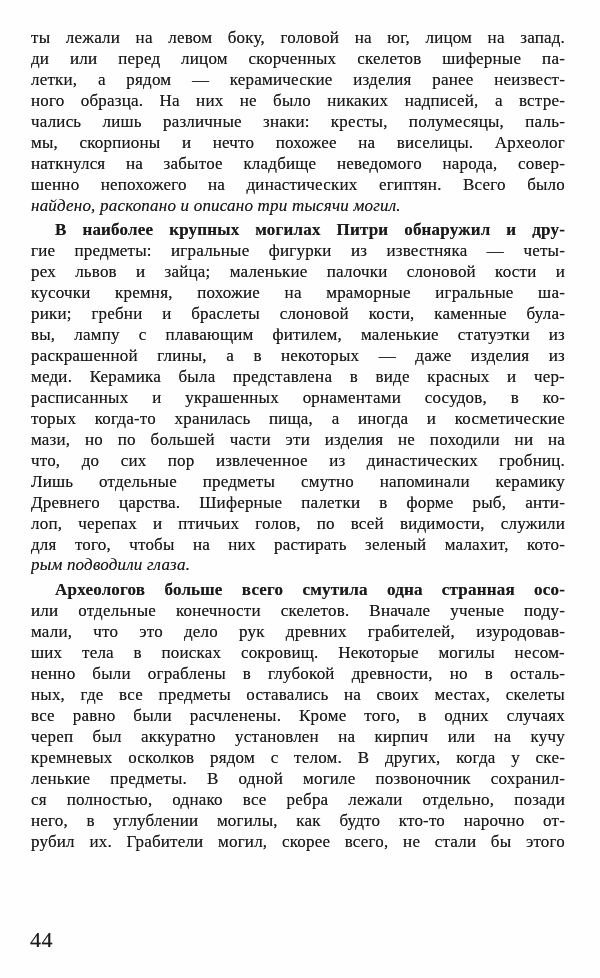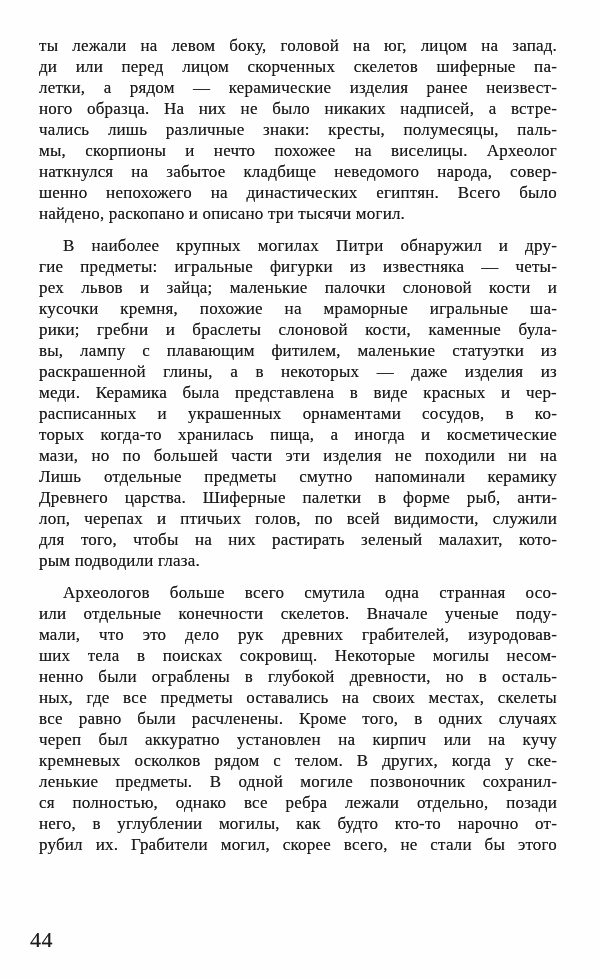--- a/index.html
+++ b/index.html
@@ -16,41 +16,43 @@
     font-family: "Liberation Serif", "DejaVu Serif", serif;
     color: #1b1b1b;
   }
   .text-block {
     position: absolute;
     top: 24px;
     left: 27px;
     width: 542px;
   }
   .paragraph {
-    margin: 12px;
+    margin: 4px;
     padding: 0;
   }
   .line {
     font-size: 17px;
     line-height: 20.95px;
     height: 20.95px;
     text-align: justify;
     text-align-last: justify;
     text-justify: inter-word;
     white-space: normal;
     overflow: hidden;
     letter-spacing: 0.2px;
     text-shadow: 0 0 0.4px rgba(20,20,20,0.65);
   }
   .line.para-end {
     text-align: center;
     text-align-last: left;
+    font-style: italic;
   }
   .line.indented {
     text-indent: 24px;
+    font-weight: bold;
   }
   .page-number {
     position: absolute;
     top: 929px;
     left: 30px;
     font-size: 22px;
     line-height: 21px;
     letter-spacing: 0.5px;
     text-shadow: 0 0 0.4px rgba(20,20,20,0.65);
   }
@@ -76,20 +78,21 @@
         <div class="line">гие предметы: игральные фигурки из известняка — четы-</div>
         <div class="line">рех львов и зайца; маленькие палочки слоновой кости и</div>
         <div class="line">кусочки кремня, похожие на мраморные игральные ша-</div>
         <div class="line">рики; гребни и браслеты слоновой кости, каменные була-</div>
         <div class="line">вы, лампу с плавающим фитилем, маленькие статуэтки из</div>
         <div class="line">раскрашенной глины, а в некоторых — даже изделия из</div>
         <div class="line">меди. Керамика была представлена в виде красных и чер-</div>
         <div class="line">расписанных и украшенных орнаментами сосудов, в ко-</div>
         <div class="line">торых когда-то хранилась пища, а иногда и косметические</div>
         <div class="line">мази, но по большей части эти изделия не походили ни на</div>
+        <div class="line">что, до сих пор извлеченное из династических гробниц.</div>
         <div class="line">Лишь отдельные предметы смутно напоминали керамику</div>
         <div class="line">Древнего царства. Шиферные палетки в форме рыб, анти-</div>
         <div class="line">лоп, черепах и птичьих голов, по всей видимости, служили</div>
         <div class="line">для того, чтобы на них растирать зеленый малахит, кото-</div>
         <div class="line para-end">рым подводили глаза.</div>
       </div>
       <div class="paragraph">
         <div class="line indented">Археологов больше всего смутила одна странная осо-</div>
         <div class="line">или отдельные конечности скелетов. Вначале ученые поду-</div>
         <div class="line">мали, что это дело рук древних грабителей, изуродовав-</div>

